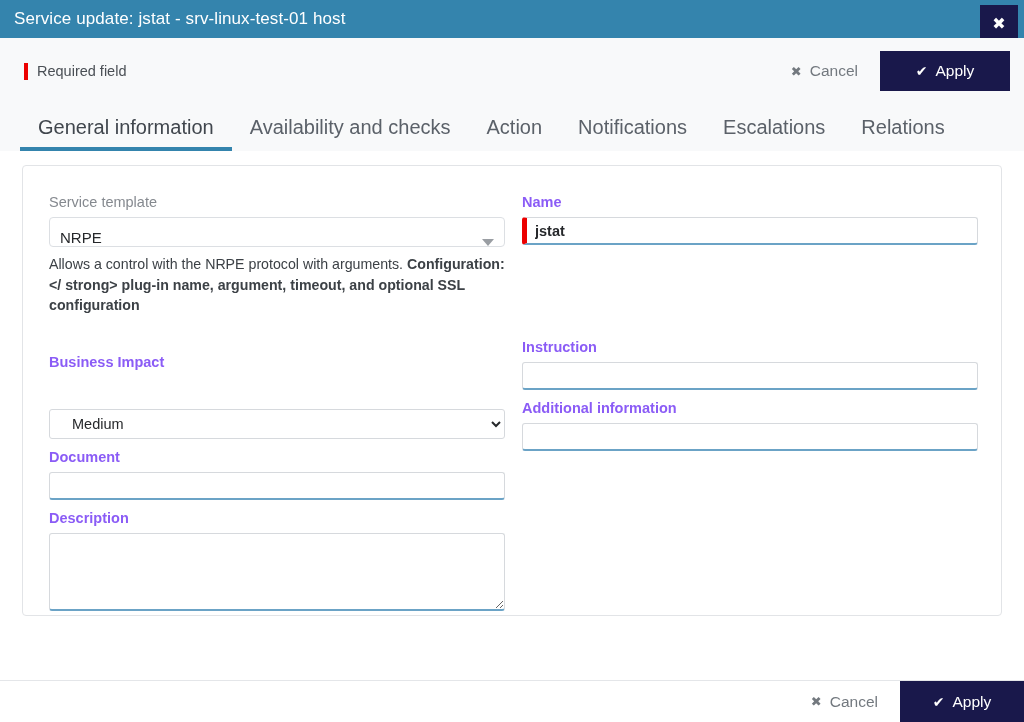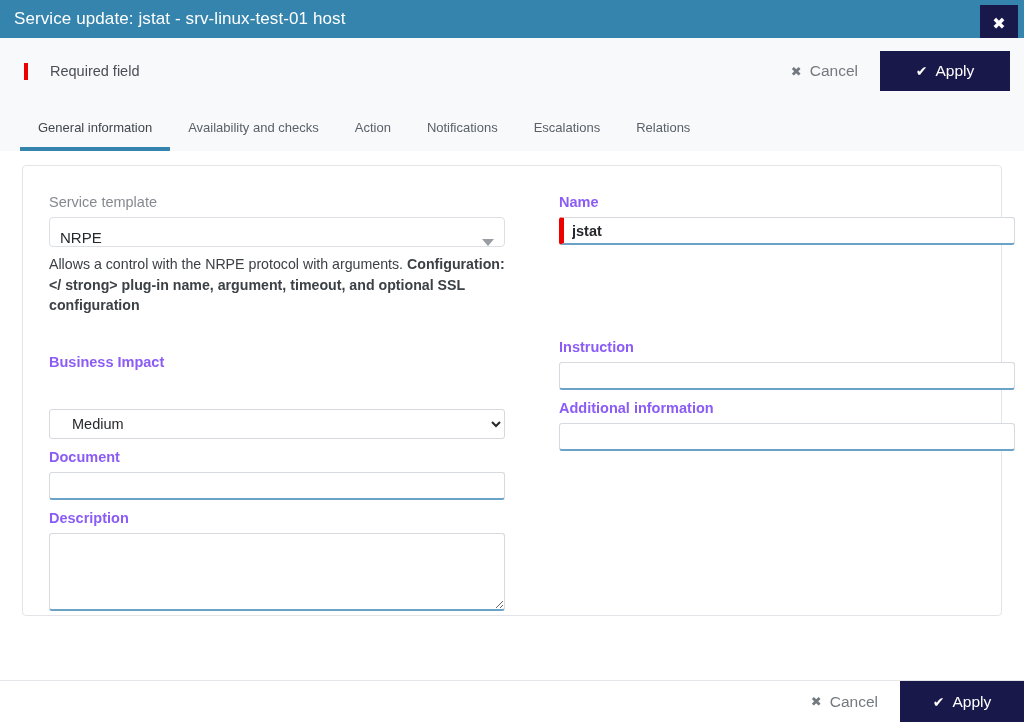--- a/index.html
+++ b/index.html
@@ -57,21 +57,21 @@
     background: #f8f9fa;
     flex: 0 0 auto;
     display: flex;
     align-items: center;
     padding: 0 14px 0 24px;
     position: relative;
   }
   .required-note {
     display: flex;
     align-items: center;
-    gap: 22px;
+    gap: 9px;
     font-size: 14.5px;
     color: #4a4f55;
   }
   .req-bar {
     display: inline-block;
     width: 4px; height: 17px;
     background: #ec0000;
   }
   .toolbar-actions {
     margin-left: auto;
@@ -115,21 +115,21 @@
     height: 47px;
     display: flex;
     align-items: stretch;
     padding-left: 20px;
     position: relative;
   }
   .tab {
     display: flex;
     align-items: center;
     padding: 0 18px;
-    font-size: 13px;
+    font-size: 20px;
     color: #5b6169;
     cursor: pointer;
     position: relative;
     background: transparent;
     border: none;
     font-family: "Liberation Sans", sans-serif;
     white-space: nowrap;
   }
   .tab.active { color: #40464d; }
   .tab.active::after {
@@ -147,21 +147,21 @@
     padding: 14px 22px 0 22px;
     overflow: hidden;
   }
   .panel {
     border: 1px solid #e2e4e7;
     border-radius: 4px;
     background: #ffffff;
     height: 451px;
     padding: 18px 26px;
     display: flex;
-    gap: 54px;
+    gap: 17px;
   }
   .col { width: 456px; flex: 0 0 456px; }
 
   .field { margin-bottom: 4px; }
   .field-label {
     font-size: 14.5px;
     color: #8b5cf6;
     font-weight: bold;
     display: block;
     margin: 10px 0 7px 0;

